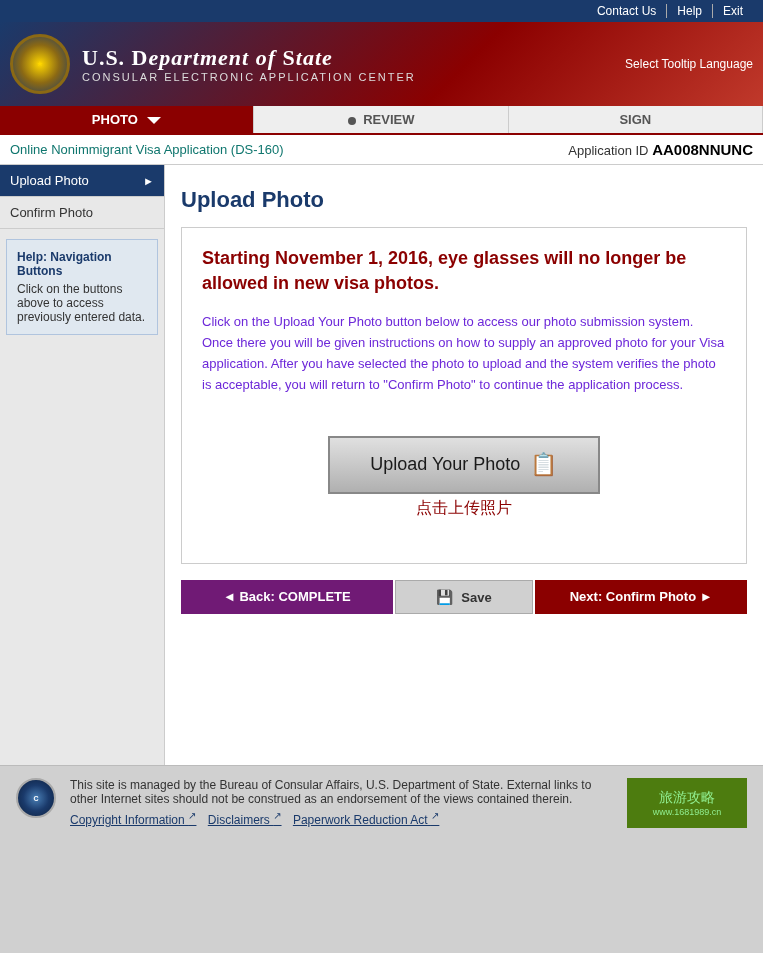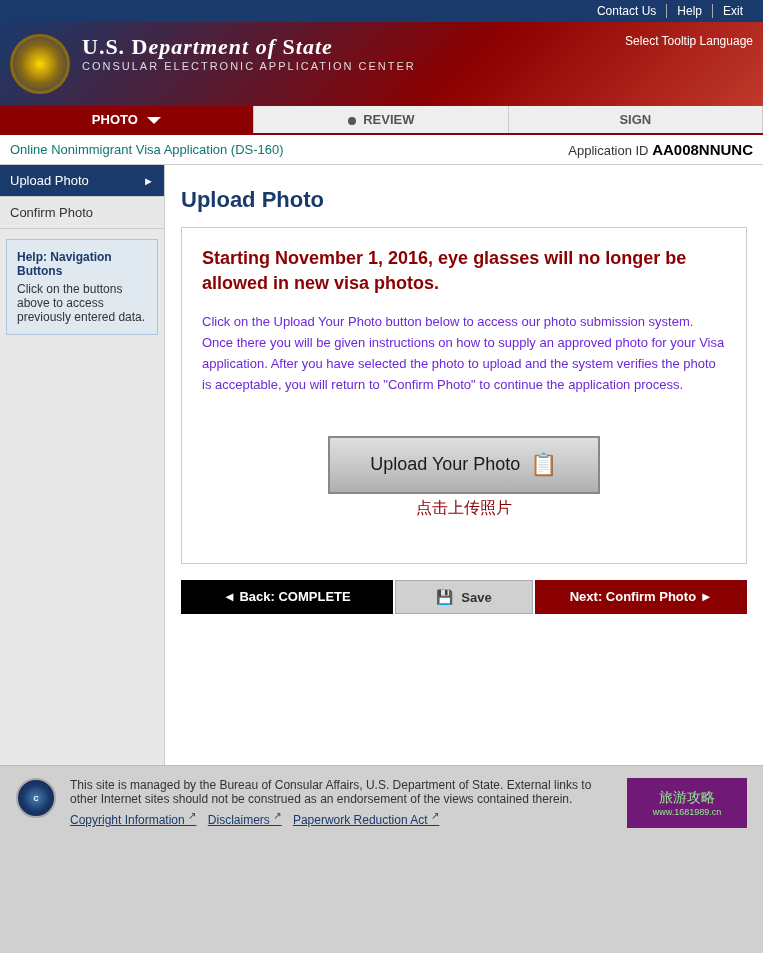--- a/index.html
+++ b/index.html
@@ -22,21 +22,21 @@
       padding: 0 10px;
       border-right: 1px solid #aaa;
       font-size: 12px;
     }
     .top-bar a:last-child { border-right: none; }
 
     
     .header {
       background: linear-gradient(135deg, #1a3a6b 0%, #8b0000 60%, #c0392b 100%);
       display: flex;
-      align-items: flex-start;
+      align-items: center;
       padding: 12px 10px;
       position: relative;
       min-height: 72px;
     }
     .header-logo {
       width: 60px;
       height: 60px;
       margin-right: 12px;
       flex-shrink: 0;
     }
@@ -252,21 +252,21 @@
     }
 
     
     .bottom-nav {
       display: flex;
       margin-top: 16px;
       margin-bottom: 10px;
     }
     .btn-back {
       flex: 1;
-      background: #000000;
+      background: #701a75;
       color: white;
       padding: 8px 12px;
       text-align: center;
       font-size: 13px;
       cursor: pointer;
       border: none;
       font-weight: bold;
     }
     .btn-save {
       flex: 0.6;
@@ -317,21 +317,21 @@
     .footer-links a {
       color: #1a3a6b;
       text-decoration: underline;
       font-size: 12px;
       margin-right: 8px;
     }
     .footer-watermark {
       width: 120px;
       height: 50px;
       flex-shrink: 0;
-      background: #701a75;
+      background: #4d7c0f;
       display: flex;
       align-items: center;
       justify-content: center;
       overflow: hidden;
       position: relative;
     }
     .footer-watermark-text {
       color: #7fc47f;
       font-size: 9px;
       text-align: center;

